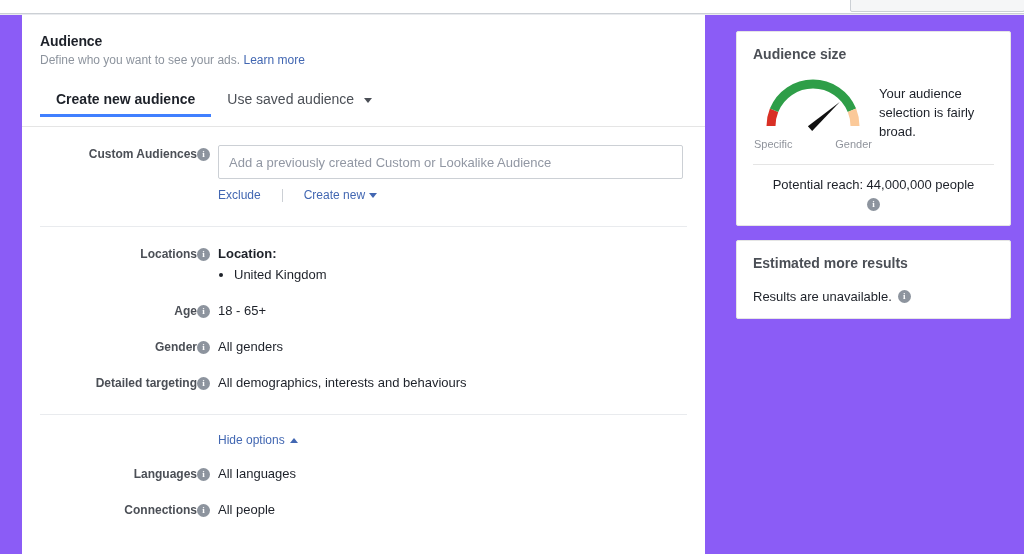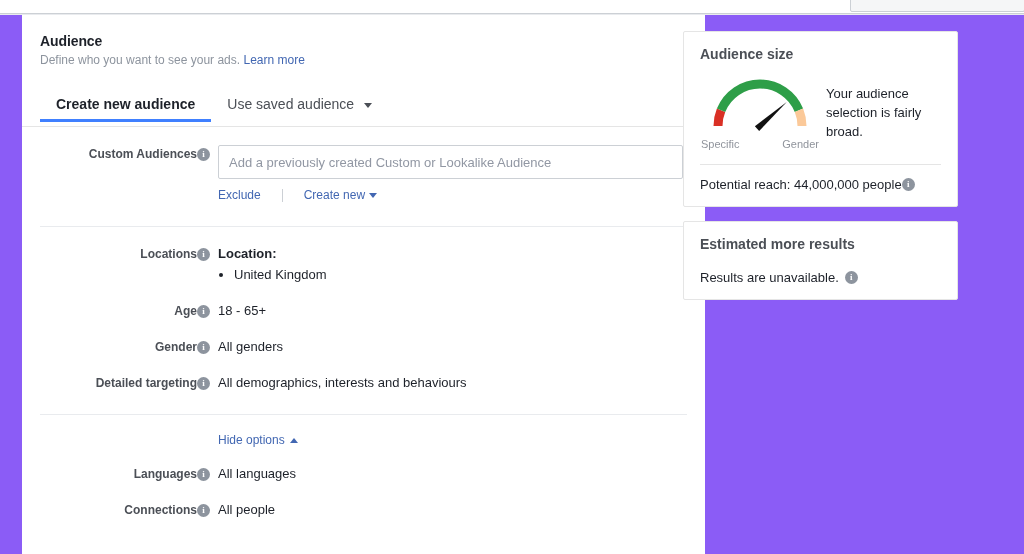--- a/index.html
+++ b/index.html
@@ -70,21 +70,21 @@
     color: #4267b2;
     text-decoration: none;
     cursor: pointer;
   }
 
   
   #tabs {
     margin-top: 24px;
     padding: 0 18px;
     display: flex;
-    align-items: center;
+    align-items: flex-start;
     border-bottom: 1px solid #e5e5e5;
     height: 36px;
   }
   .tab {
     font-size: 14px;
     padding: 0 16px 9px 16px;
     cursor: pointer;
     position: relative;
     white-space: nowrap;
   }
@@ -221,21 +221,21 @@
   #hide-options-row {
     margin-top: 18px;
     padding-left: 178px;
     font-size: 12px;
   }
 
   
   #sidebar {
     position: absolute;
     top: 16px;
-    left: 683px;
+    left: 736px;
     width: 275px;
   }
   .side-card {
     background: #ffffff;
     border: 1px solid #e5e5e5;
     border-radius: 2px;
     padding: 14px 16px 14px 16px;
     margin-bottom: 14px;
   }
   .side-title {
@@ -271,20 +271,22 @@
   #reach-divider {
     height: 1px;
     background: #e5e5e5;
     margin: 14px 0 12px 0;
   }
   #potential-reach {
     font-size: 13px;
     color: #1d2129;
     display: flex;
     align-items: center;
+    gap: 6px;
+    flex-direction: column;
   }
 
   #results-text {
     font-size: 13px;
     color: #1d2129;
     margin-top: 18px;
     display: flex;
     align-items: center;
     gap: 6px;
   }

